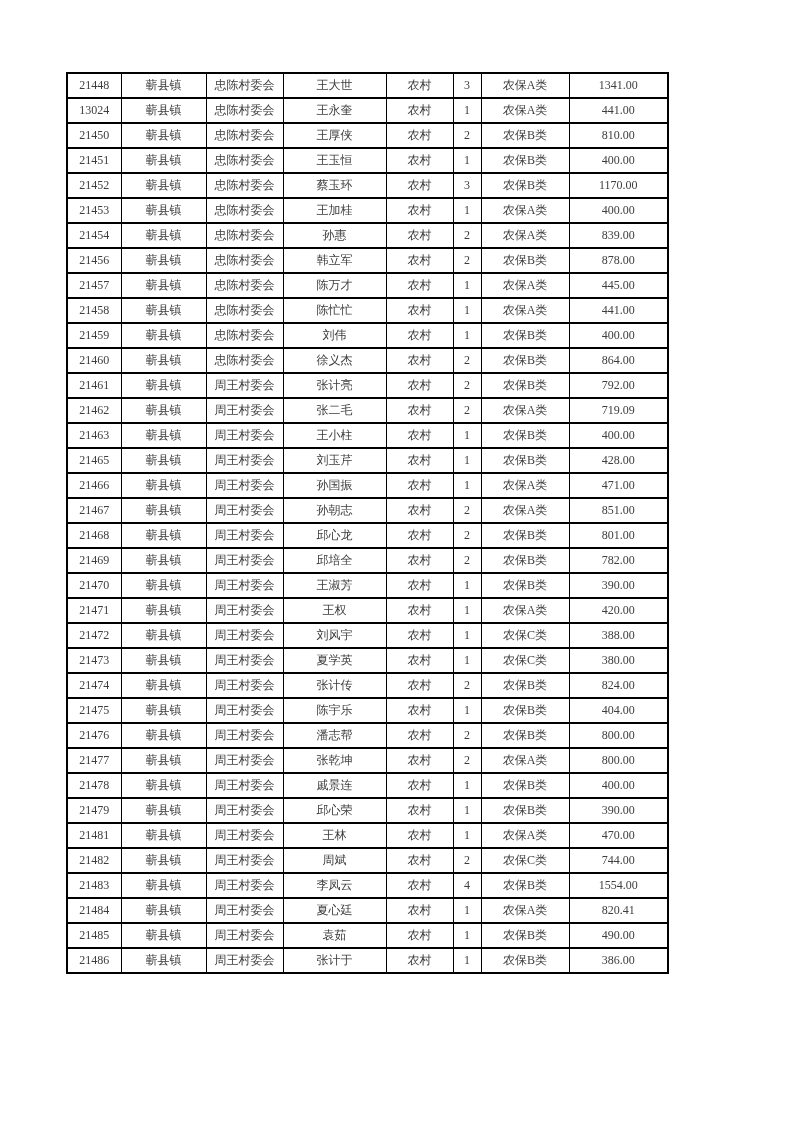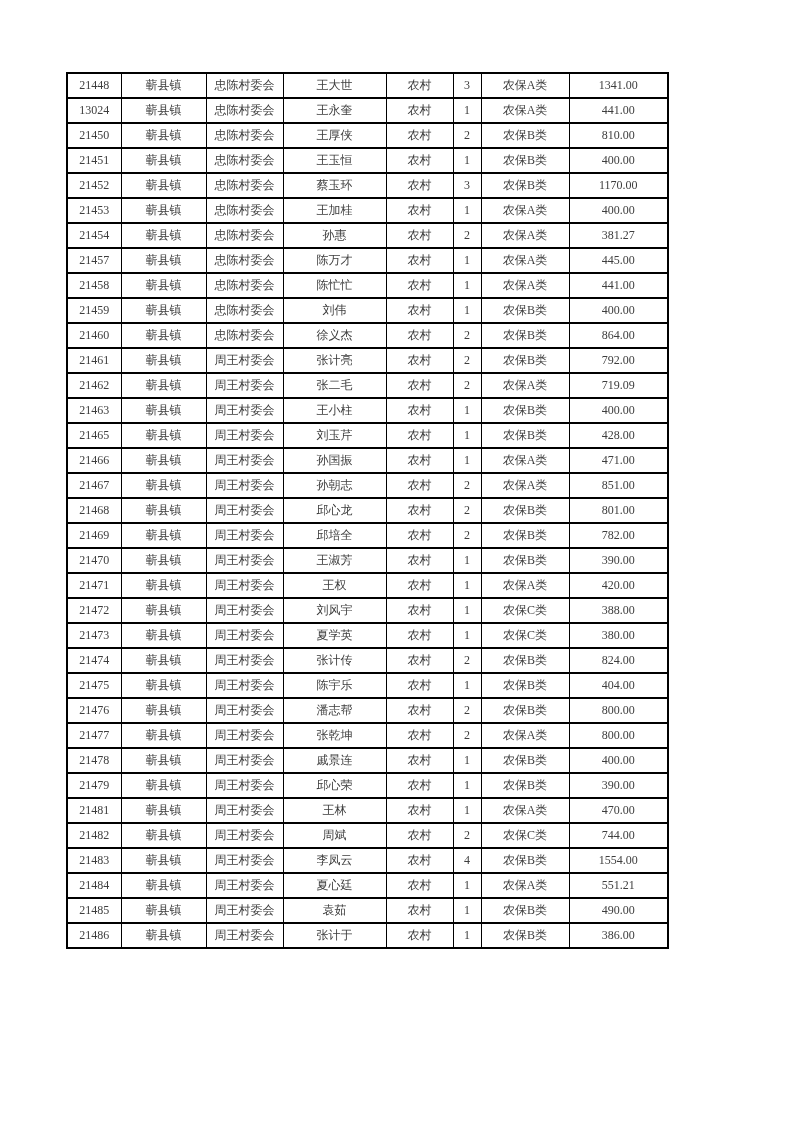--- a/index.html
+++ b/index.html
@@ -115,21 +115,31 @@
           <td>400.00</td>
         </tr>
         <tr>
           <td>21454</td>
           <td>蕲县镇</td>
           <td>忠陈村委会</td>
           <td>孙惠</td>
           <td>农村</td>
           <td>2</td>
           <td>农保A类</td>
-          <td>381.27</td>
+          <td>839.00</td>
+        </tr>
+        <tr>
+          <td>21456</td>
+          <td>蕲县镇</td>
+          <td>忠陈村委会</td>
+          <td>韩立军</td>
+          <td>农村</td>
+          <td>2</td>
+          <td>农保B类</td>
+          <td>878.00</td>
         </tr>
         <tr>
           <td>21457</td>
           <td>蕲县镇</td>
           <td>忠陈村委会</td>
           <td>陈万才</td>
           <td>农村</td>
           <td>1</td>
           <td>农保A类</td>
           <td>445.00</td>
@@ -375,21 +385,21 @@
           <td>1554.00</td>
         </tr>
         <tr>
           <td>21484</td>
           <td>蕲县镇</td>
           <td>周王村委会</td>
           <td>夏心廷</td>
           <td>农村</td>
           <td>1</td>
           <td>农保A类</td>
-          <td>551.21</td>
+          <td>820.41</td>
         </tr>
         <tr>
           <td>21485</td>
           <td>蕲县镇</td>
           <td>周王村委会</td>
           <td>袁茹</td>
           <td>农村</td>
           <td>1</td>
           <td>农保B类</td>
           <td>490.00</td>

